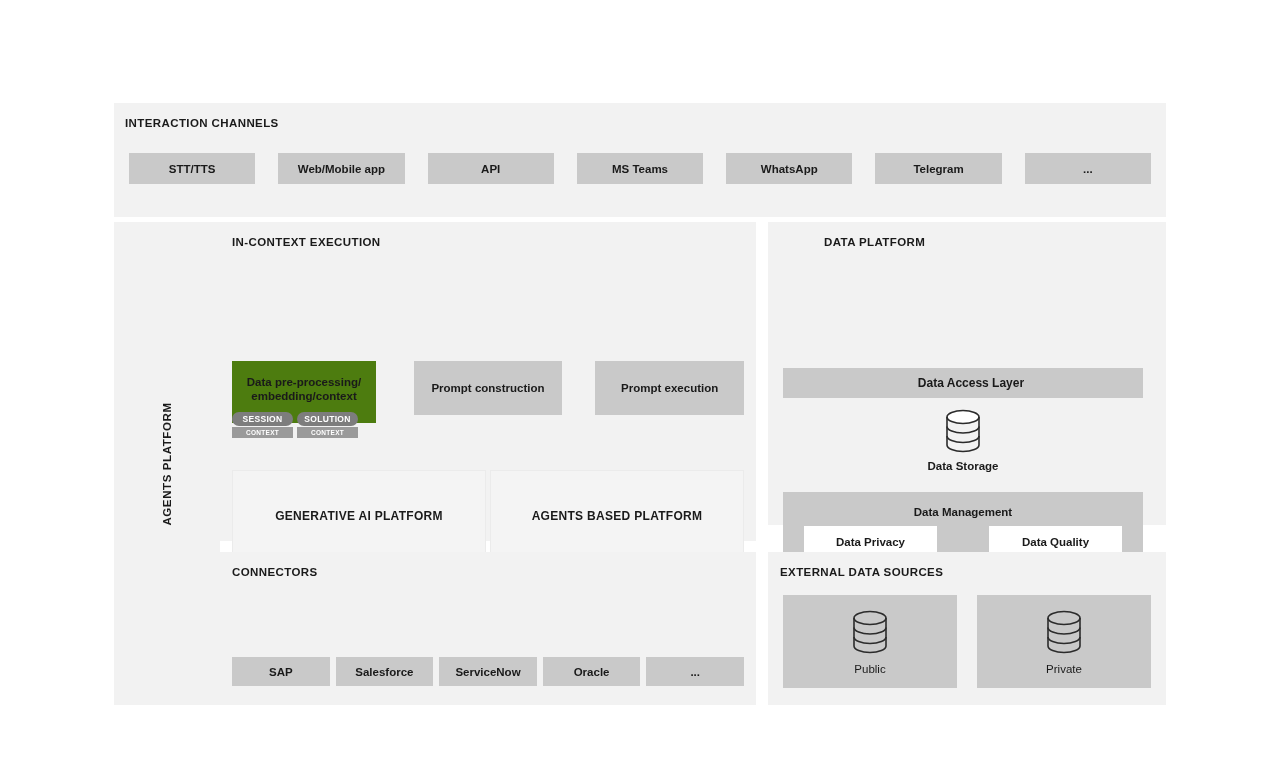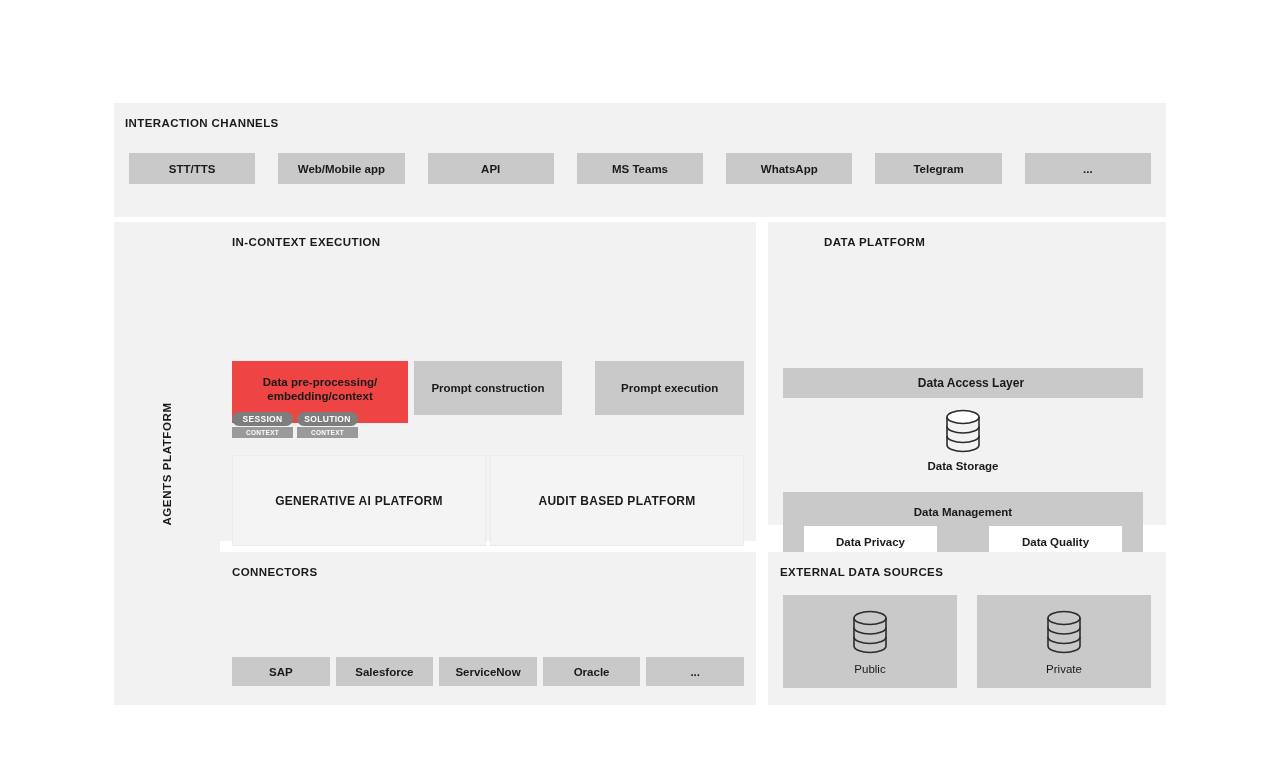--- a/index.html
+++ b/index.html
@@ -99,22 +99,22 @@
     justify-content: center;
     text-align: center;
     font-size: 11.5px;
     font-weight: bold;
     line-height: 14px;
     color: #1a1a1a;
   }
   .exec-box.preproc {
     position: absolute;
     left: 12px; top: 139px;
-    width: 176px; height: 62px;
-    background: #ef4444;
+    width: 144px; height: 62px;
+    background: #4d7c0f;
     align-items: flex-start;
     padding-top: 14px;
     flex: none;
   }
   .exec-box.preproc .ptext { width: 100%; }
 
   .badge-row {
     position: absolute;
     left: 12px; top: 190px;
     display: flex;
@@ -143,21 +143,21 @@
     font-weight: bold;
     letter-spacing: 0.3px;
     text-align: center;
     padding: 2px 0 2px;
     line-height: 7px;
     margin-top: 1px;
   }
 
   .platform-row {
     position: absolute;
-    left: 12px; top: 233px;
+    left: 12px; top: 248px;
     width: 512px; height: 91px;
     display: flex;
     gap: 4px;
   }
   .platform-box {
     flex: 1;
     background: #f4f4f4;
     border: 1px solid #ebebeb;
     display: flex;
     align-items: center;
@@ -368,21 +368,21 @@
     </div>
 
     <div class="exec-row">
       <div class="exec-box" style="visibility:hidden"></div>
       <div class="exec-box">Prompt construction</div>
       <div class="exec-box">Prompt execution</div>
     </div>
 
     <div class="platform-row">
       <div class="platform-box">GENERATIVE AI PLATFORM</div>
-      <div class="platform-box">AUDIT BASED PLATFORM</div>
+      <div class="platform-box">AGENTS BASED PLATFORM</div>
     </div>
 
     <div id="audit-box">AUDIT AND OBSERVABILITY</div>
 
     <div class="capability-row">
       <div class="capability-box">BOT ORCHESTRATION</div>
       <div class="capability-box">SUPERVISION &amp; GUARDRAILS</div>
       <div class="capability-box">DOCUMENT GENERATION</div>
       <div class="capability-box">WORKFLOW ENGINE</div>
     </div>

